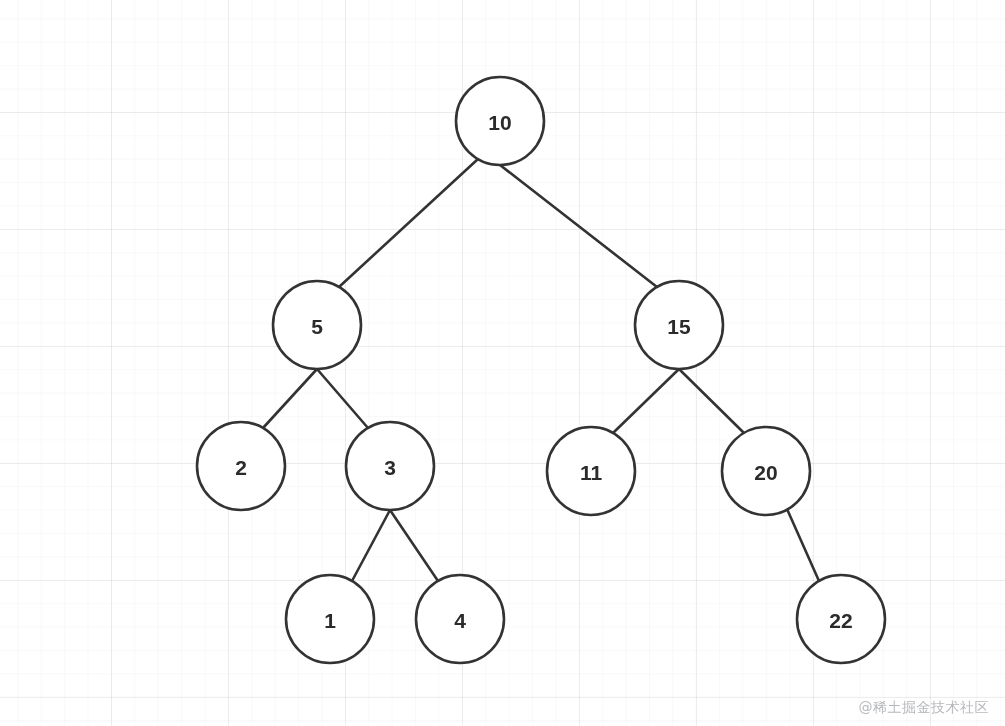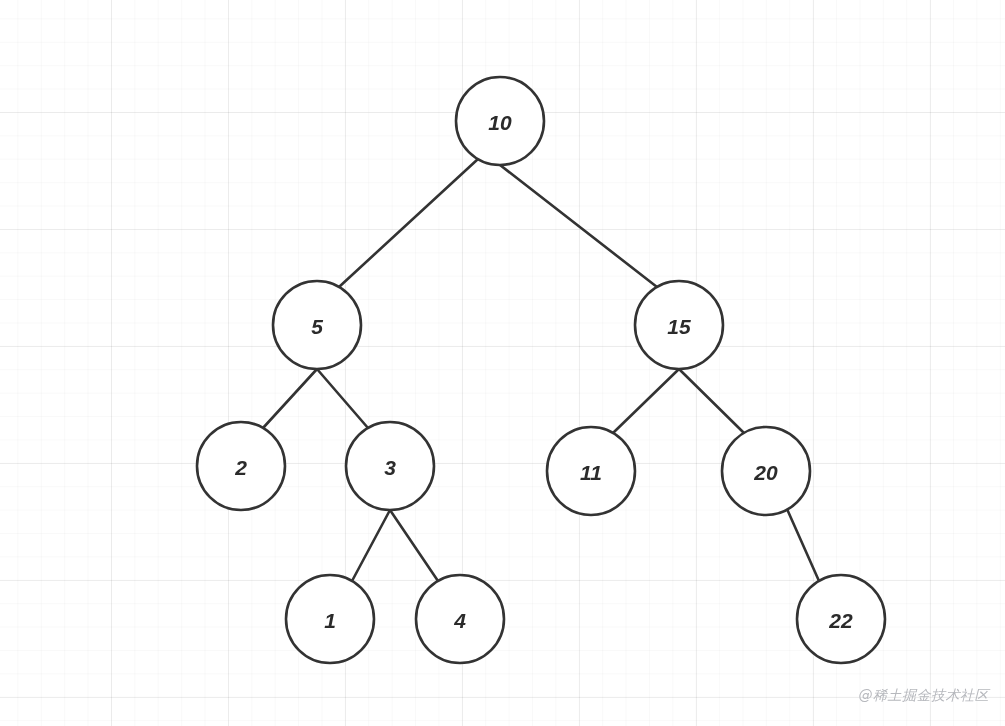--- a/index.html
+++ b/index.html
@@ -22,21 +22,20 @@
       linear-gradient(to right, rgba(0,0,0,0.055) 1px, transparent 1px),
       linear-gradient(to bottom, rgba(0,0,0,0.055) 1px, transparent 1px),
       linear-gradient(to right, rgba(0,0,0,0.022) 1px, transparent 1px),
       linear-gradient(to bottom, rgba(0,0,0,0.022) 1px, transparent 1px);
     background-size:
       117px 117px,
       117px 117px,
       23.4px 23.4px,
       23.4px 23.4px;
     background-position: -6px -5px, -6px -5px, -6px -5px, -6px -5px;
-    font-style: italic;
   }
   #tree-svg {
     position: absolute;
     top: 0;
     left: 0;
     width: 1005px;
     height: 726px;
   }
   .edge-line {
     stroke: #333333;
@@ -53,21 +52,21 @@
     fill: #2b2b2b;
     font-family: "Liberation Sans", sans-serif;
     font-size: 21px;
     font-weight: bold;
     text-anchor: middle;
     dominant-baseline: central;
   }
   #watermark {
     position: absolute;
     right: 16px;
-    bottom: 21px;
+    bottom: 9px;
     font-family: "DejaVu Sans", sans-serif;
     font-size: 14px;
     color: #b6b8bd;
     letter-spacing: 0.5px;
     white-space: nowrap;
     margin-top: 34px;
   }
 </style>
 </head>
 <body>

